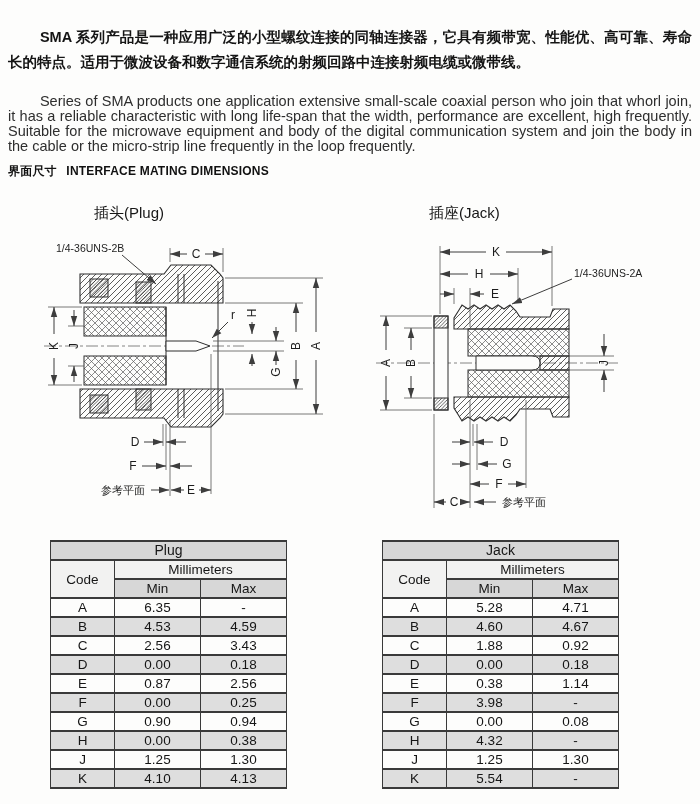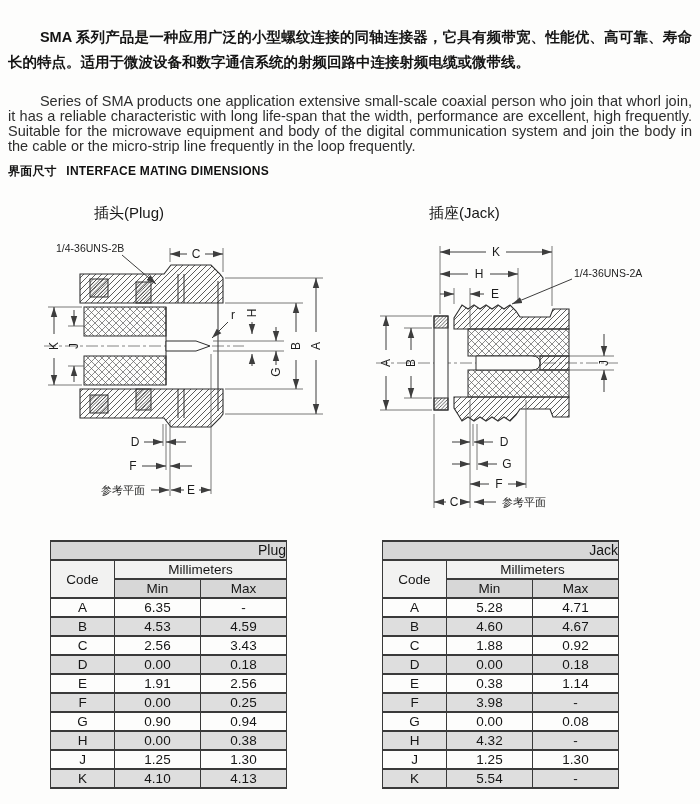--- a/index.html
+++ b/index.html
@@ -39,21 +39,21 @@
   .cl    { stroke: #666; stroke-width: 0.8; stroke-dasharray: 12 3 3 3; fill: none; }
 
   .tables-zone { position: absolute; top: 540px; left: 0; width: 700px; }
   table.dim-table { position: absolute; border-collapse: collapse; table-layout: fixed;
     background: #fdfdfc; font-size: 13.5px; color: #161616; }
   table.plug-t { left: 50px; }
   table.jack-t { left: 382px; }
   table.dim-table td { border-left: 1.5px solid #3a3a3a; border-right: 1.5px solid #3a3a3a;
     border-top: 2.5px solid #3a3a3a; border-bottom: 2.5px solid #3a3a3a;
     text-align: center; height: 15px; line-height: 15px; padding: 1px 0; }
-  tr.t-title td { background: #d7d7d7; font-size: 14px; text-align: right; }
+  tr.t-title td { background: #d7d7d7; font-size: 14px; }
   td.code-hd { background: #f2f2f1; }
   tr.unit-row td.unit-hd { background: #f2f2f1; }
   tr.minmax td { background: #d7d7d7; }
   tbody tr.alt td { background: #dedede; }
 </style>
 </head>
 <body>
 
 <div class="page">
 
@@ -275,21 +275,21 @@
             <td>2.56</td>
             <td>3.43</td>
           </tr>
           <tr class="alt">
             <td>D</td>
             <td>0.00</td>
             <td>0.18</td>
           </tr>
           <tr>
             <td>E</td>
-            <td>1.91</td>
+            <td>0.87</td>
             <td>2.56</td>
           </tr>
           <tr class="alt">
             <td>F</td>
             <td>0.00</td>
             <td>0.25</td>
           </tr>
           <tr>
             <td>G</td>
             <td>0.90</td>

